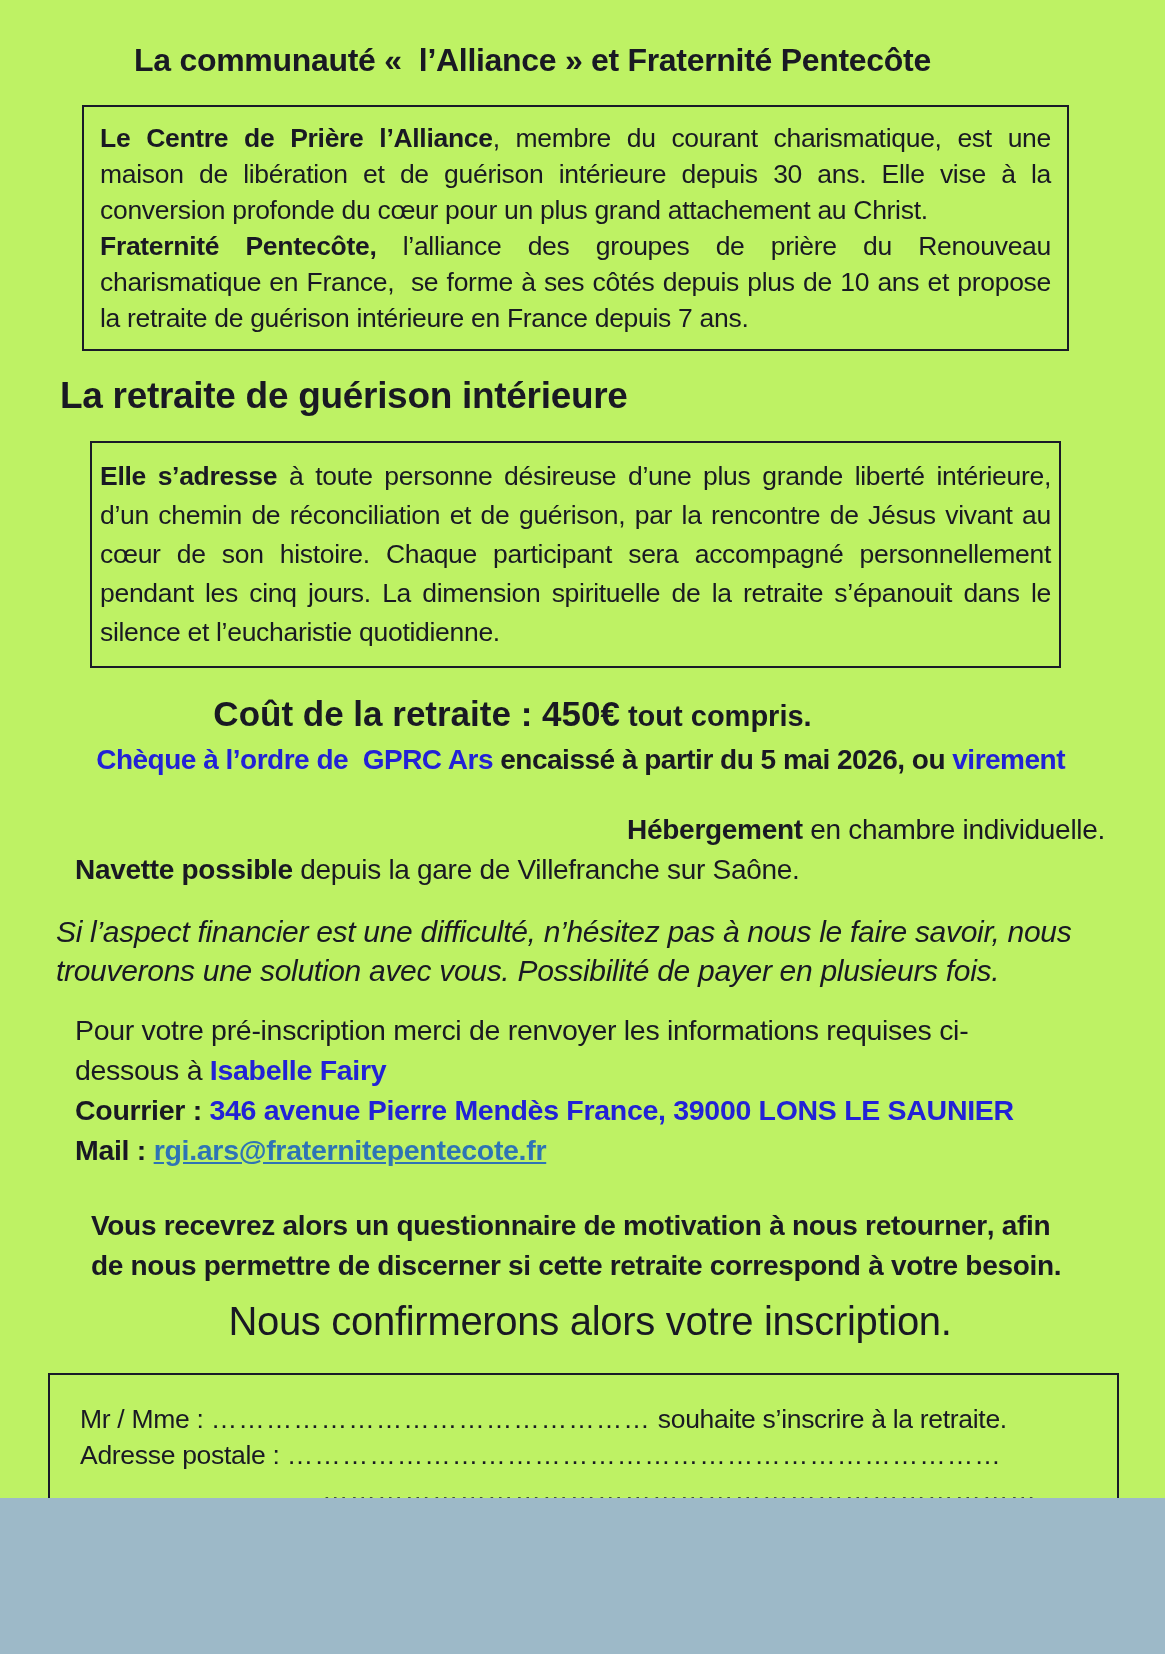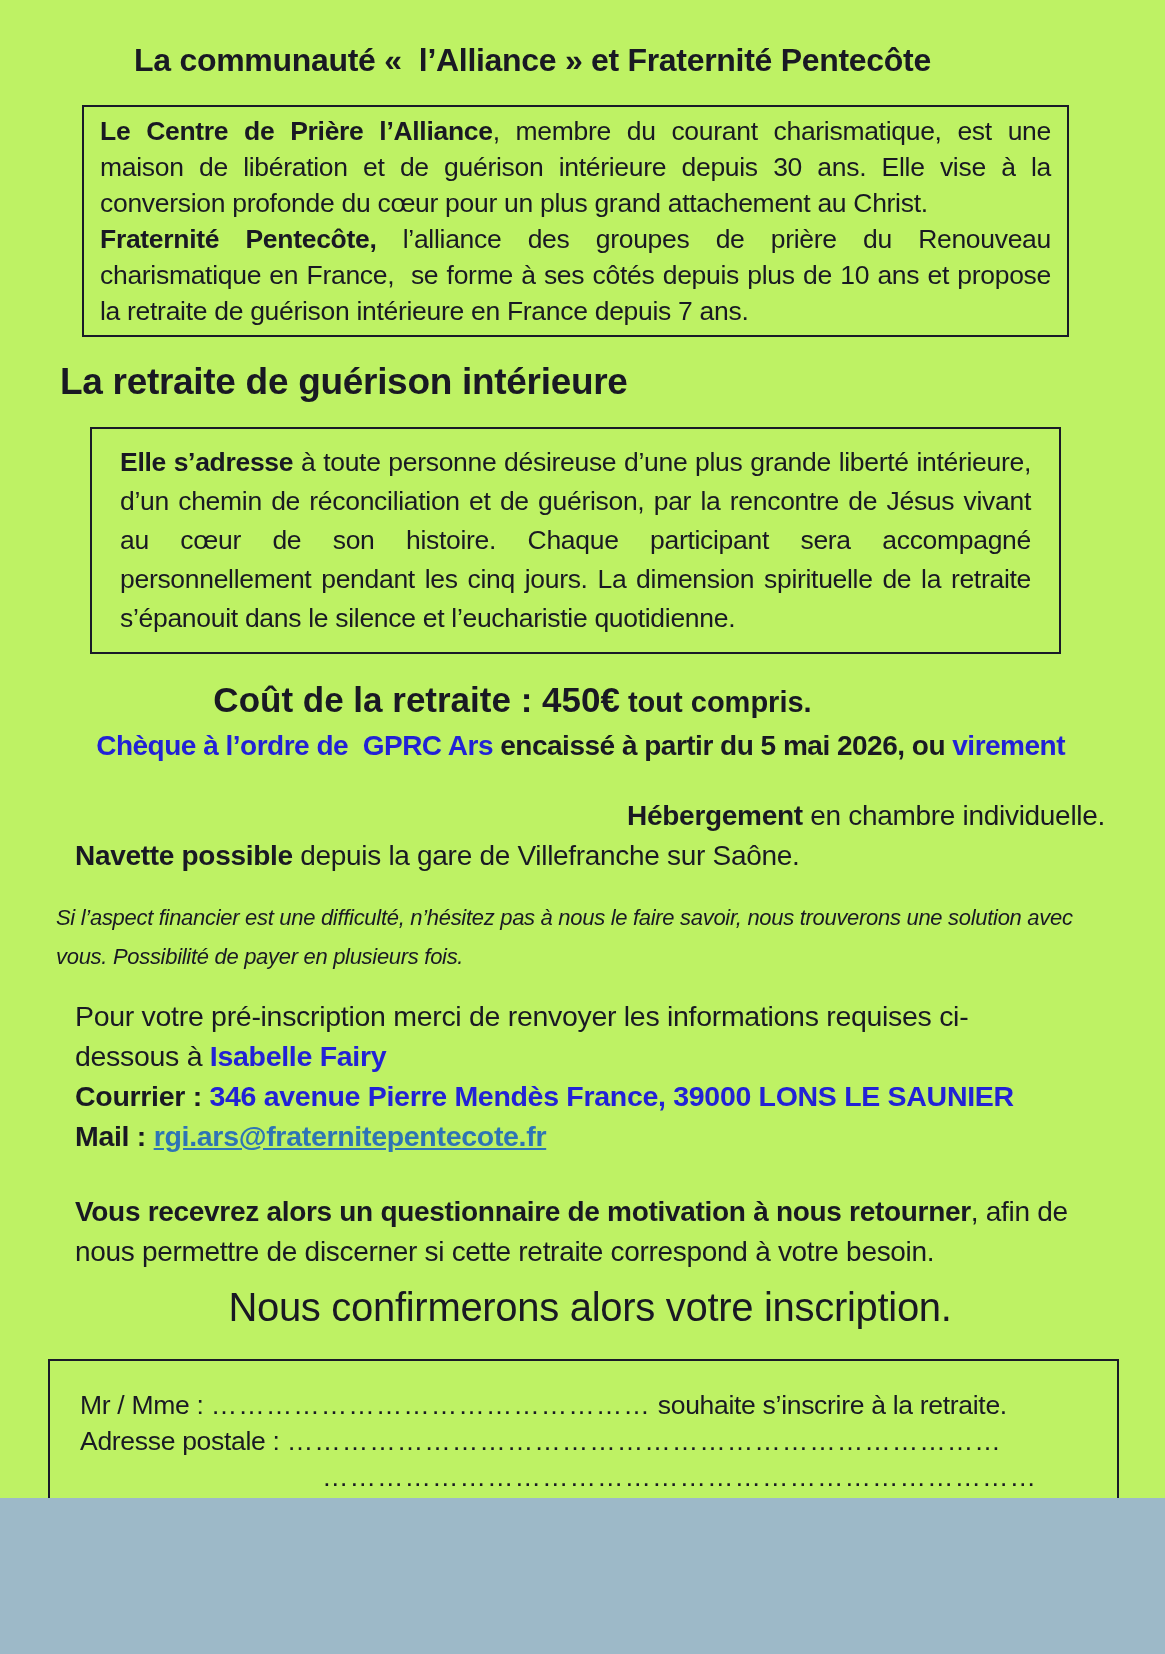--- a/index.html
+++ b/index.html
@@ -18,22 +18,22 @@
     font-size:32px; font-weight:bold;
     text-align:center;
     margin:0 100px 26px 0;
     letter-spacing:-0.3px;
     white-space:nowrap;
   }
   .box {
     border:2px solid #1a1a28;
     background:transparent;
   }
-  .intro-box { margin:0 36px 0 22px; padding:6px 16px; }
-  .retreat-box { margin:0 44px 0 30px; padding:14px 28px; }
+  .intro-box { margin:0 36px 0 22px; padding:13px 16px; }
+  .retreat-box { margin:0 44px 0 30px; padding:14px 8px; }
   .box p {
     margin:0;
     font-size:26.5px;
     line-height:36px;
     text-align:justify;
     letter-spacing:-0.3px;
   }
   .retreat-box p { line-height:39px; }
   h2.subtitle {
     font-size:37px; font-weight:bold;
@@ -59,21 +59,21 @@
   .blue { color:#2222d6; }
   .info-line {
     font-size:28px;
     line-height:40px;
     margin:0 0 0 15px;
     letter-spacing:-0.3px;
   }
   .info-first { margin-top:34px;text-align:right; }
   .financial-note {
     font-style:italic;
-    font-size:22px;
+    font-size:30px;
     line-height:39px;
     margin:22px 30px 0 -4px;
     letter-spacing:-0.3px;
   }
   .pre-line {
     font-size:28.5px;
     line-height:40px;
     margin:0 40px 0 15px;
     letter-spacing:-0.3px;
   }
@@ -81,22 +81,23 @@
   .bold { font-weight:bold; }
   .email-link {
     color:#2e74b5;
     font-weight:bold;
     text-decoration:underline;
     cursor:pointer;
   }
   .quest-line {
     font-size:28px;
     line-height:40px;
-    margin:36px 30px 0 15px;
+    margin:36px 30px 0 31px;
     letter-spacing:-0.3px;
+    font-weight:bold;
   }
   .quest-line2 {
     font-size:40px;
     line-height:40px;
     margin:15px 0 0 15px;
     letter-spacing:-0.3px;
     text-align:center;
   }
   .form-box {
     border:2px solid #1a1a28;

